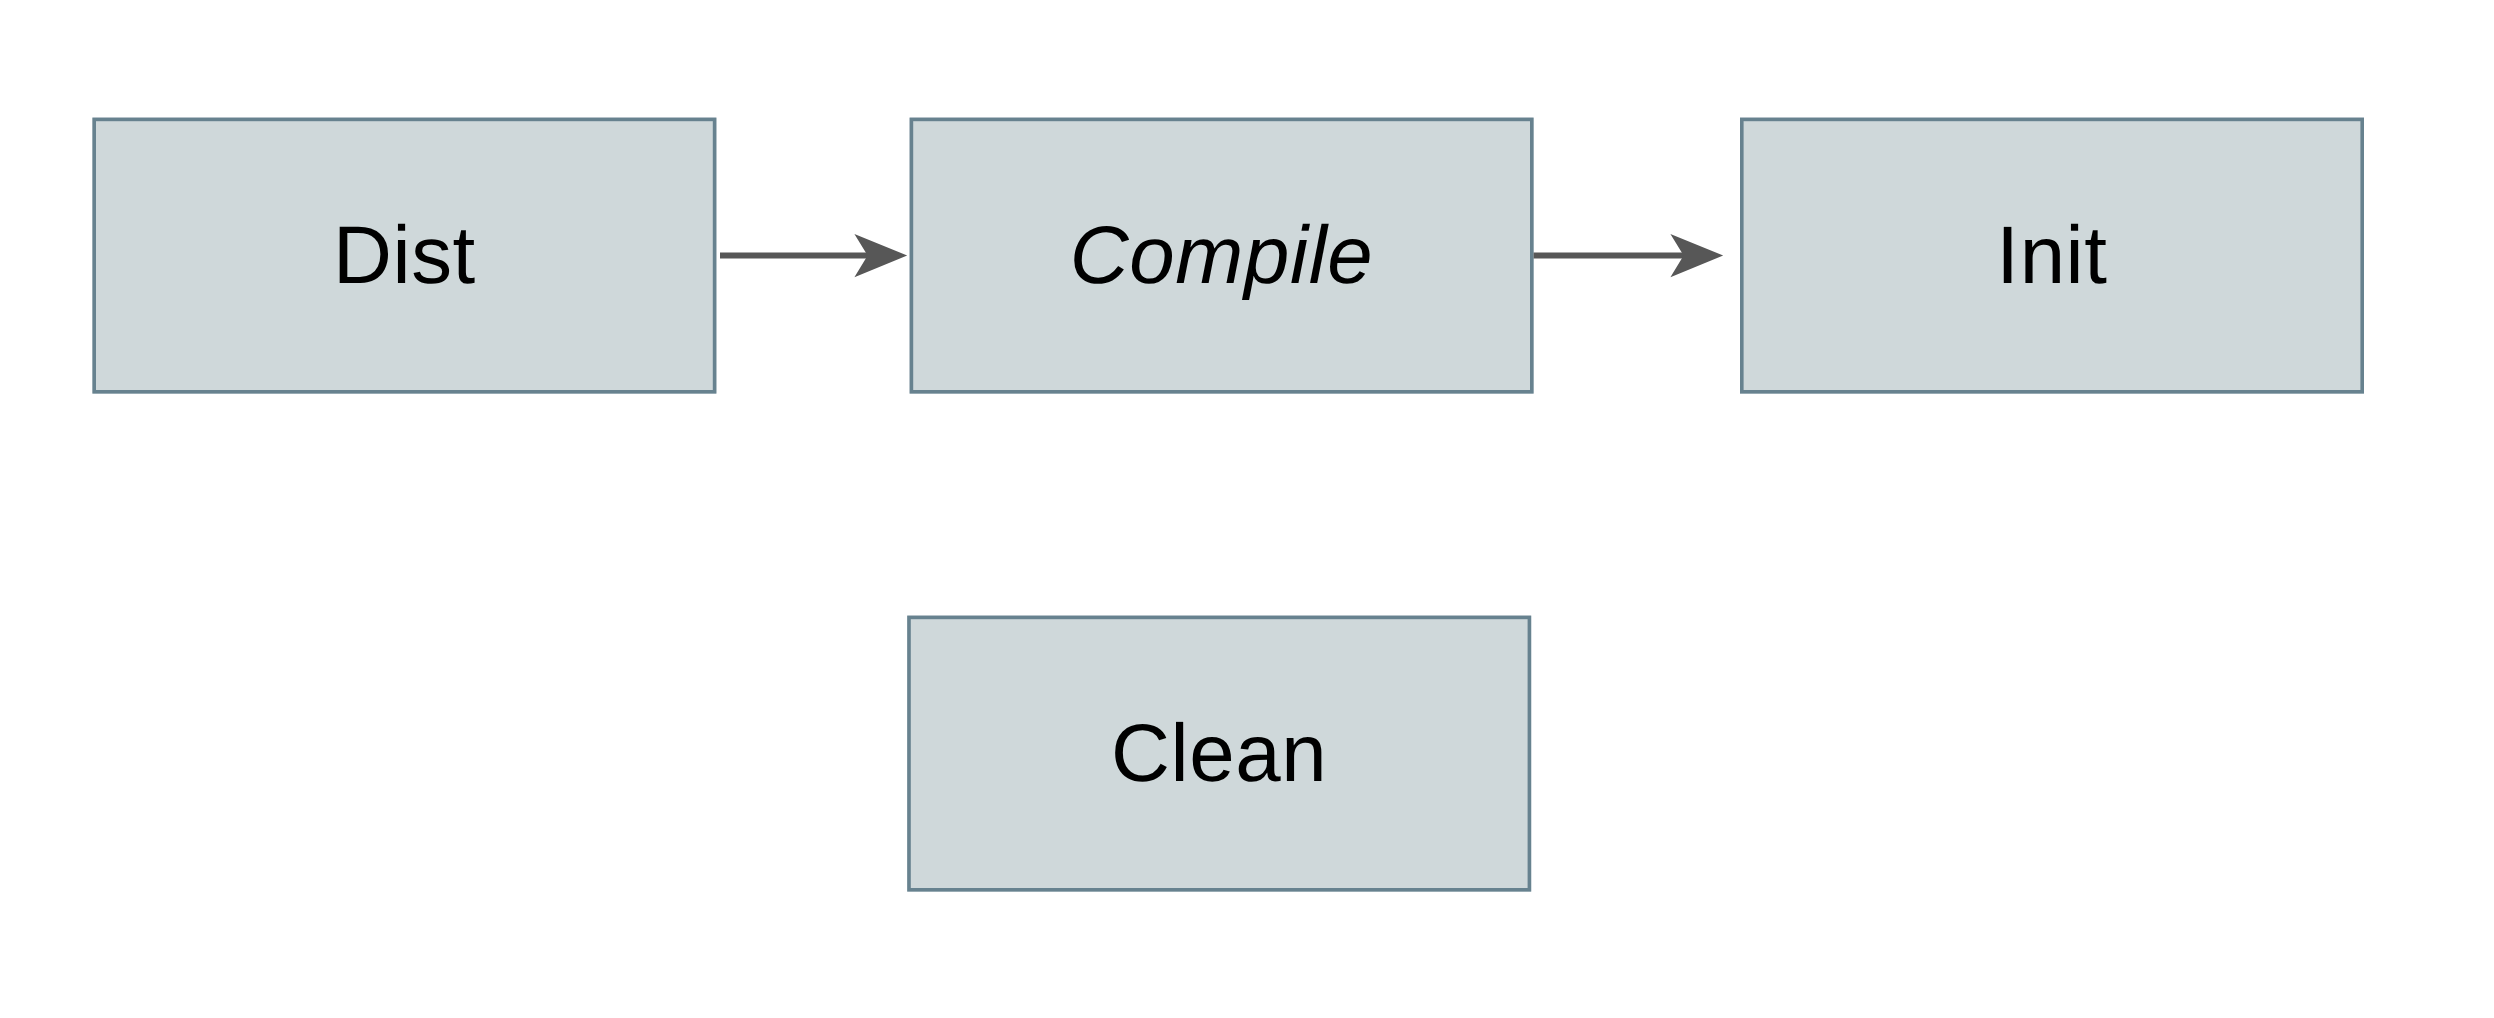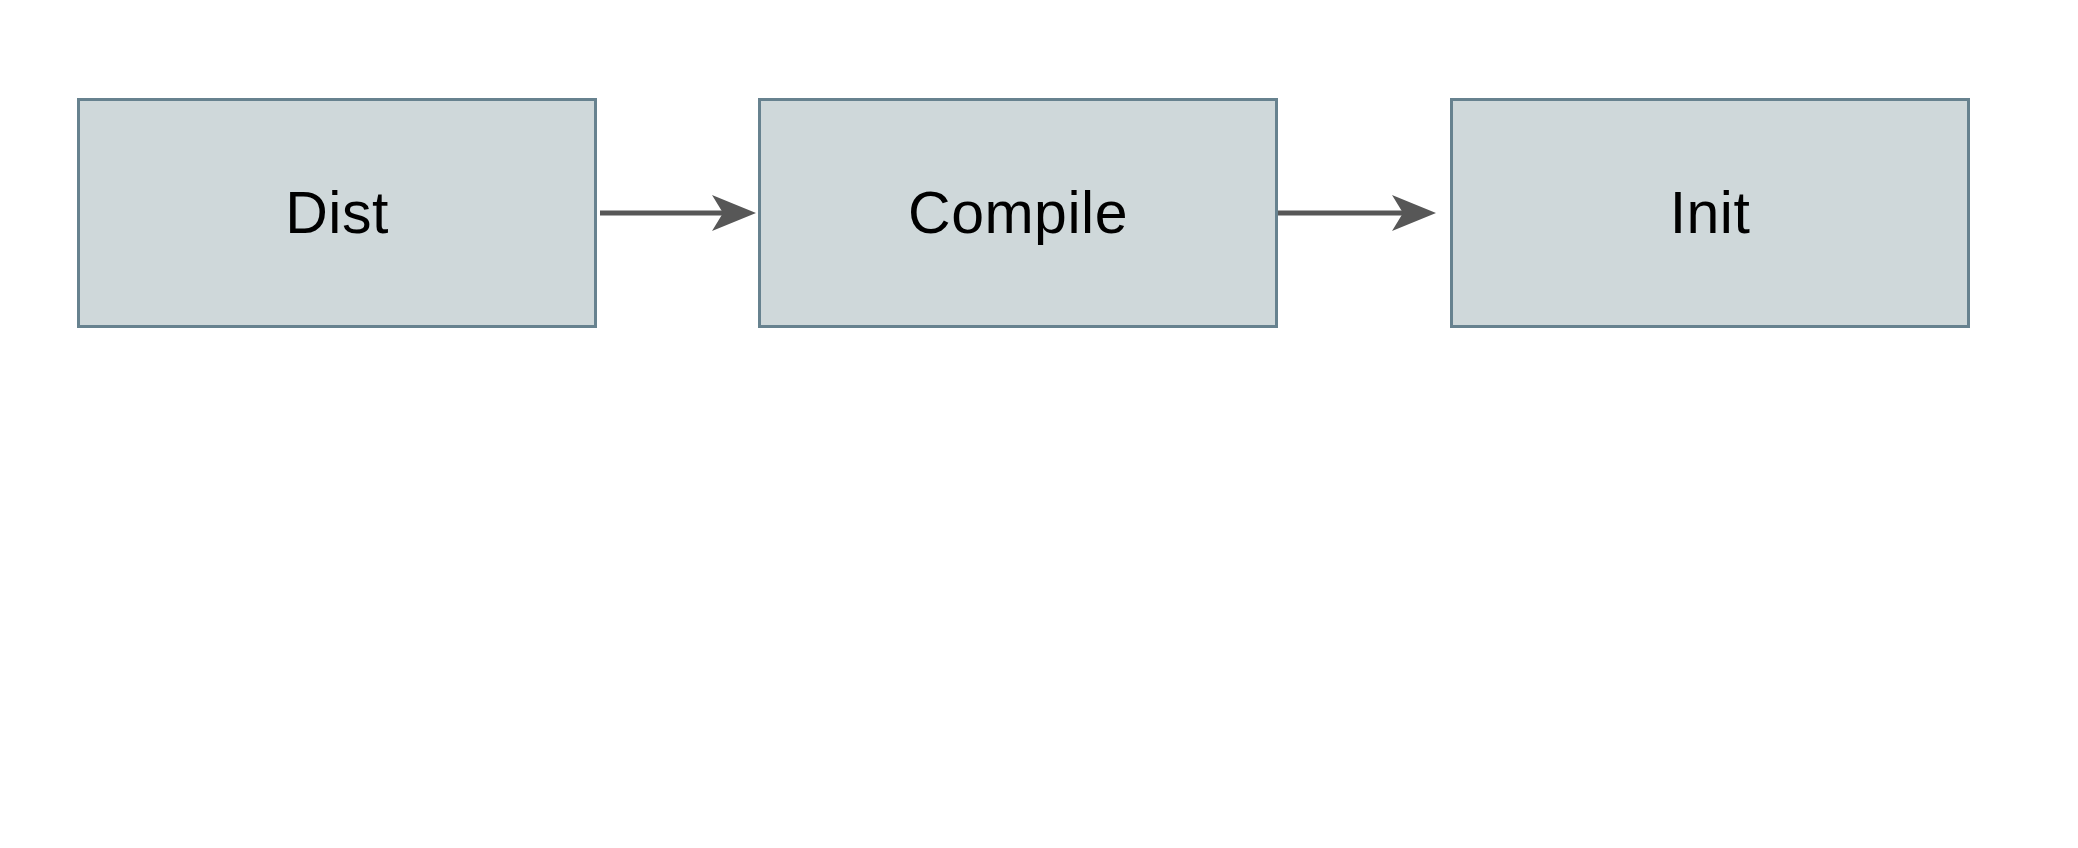--- a/index.html
+++ b/index.html
@@ -25,28 +25,28 @@
     position: absolute;
     width: 520px;
     height: 230px;
     background: var(--node-fill);
     border: 3px solid var(--node-border);
     display: flex;
     align-items: center;
     justify-content: center;
   }
   .node-label {
-    font-size: 59px;
+    font-size: 68px;
     font-weight: 400;
     color: var(--node-text);
     letter-spacing: 0.5px;
     white-space: nowrap;
   }
   .node-dist    { left: 77px;   top: 98px;  }
-  .node-compile { left: 758px;  top: 98px;  }
+  .node-compile { left: 758px;  top: 98px; font-style: italic;  }
   .node-init    { left: 1450px; top: 98px;  }
   .node-clean   { left: 756px;  top: 513px; }
   .edges {
     position: absolute;
     left: 0; top: 0;
     width: 2078px;
     height: 848px;
     pointer-events: none;
   }
   .edge-line {
@@ -69,20 +69,23 @@
   </div>
 
   <div class="node node-compile">
     <span class="node-label">Compile</span>
   </div>
 
   <div class="node node-init">
     <span class="node-label">Init</span>
   </div>
 
+  <div class="node node-clean">
+    <span class="node-label">Clean</span>
+  </div>
 
   <svg class="edges" viewBox="0 0 2078 848" xmlns="http://www.w3.org/2000/svg" aria-hidden="true">
     <g>
       <line class="edge-line" x1="600" y1="213" x2="724" y2="213"></line>
       <polygon class="edge-head" points="756,213 712,195 723,213 712,231"></polygon>
     </g>
     <g>
       <line class="edge-line" x1="1278" y1="213" x2="1404" y2="213"></line>
       <polygon class="edge-head" points="1436,213 1392,195 1403,213 1392,231"></polygon>
     </g>

